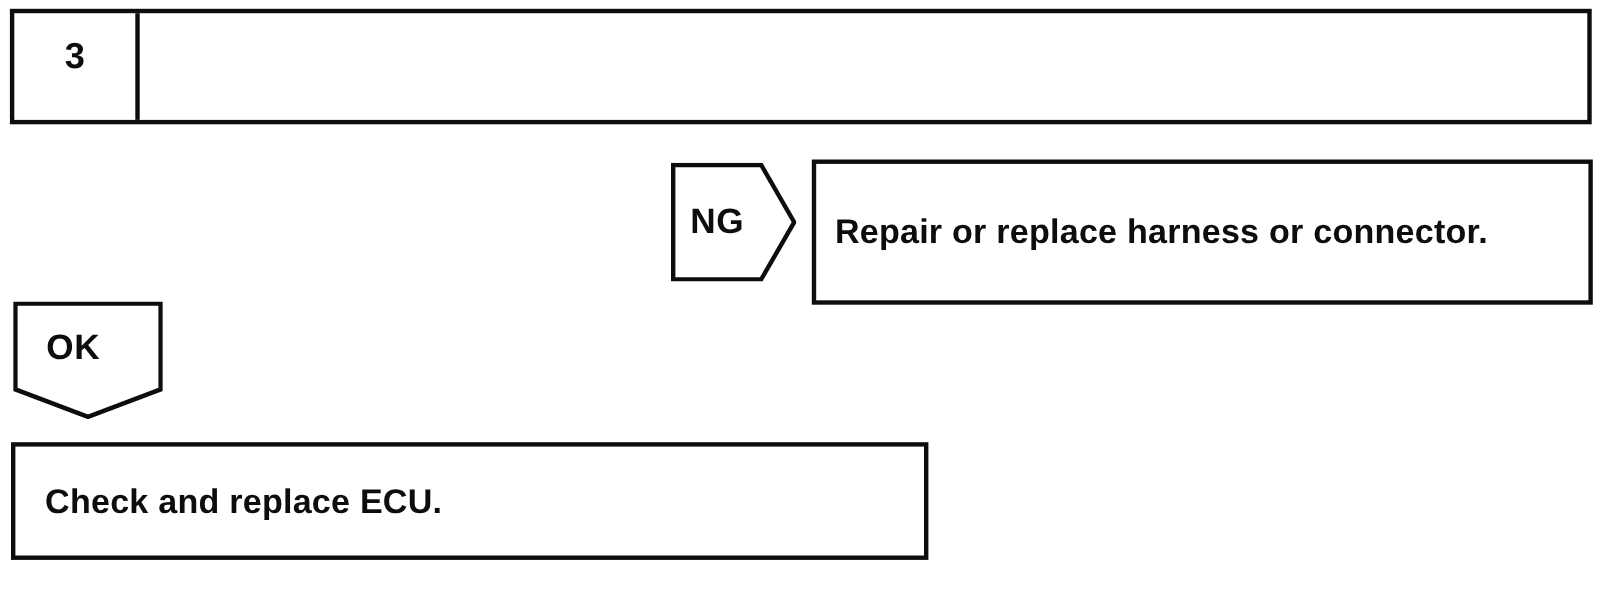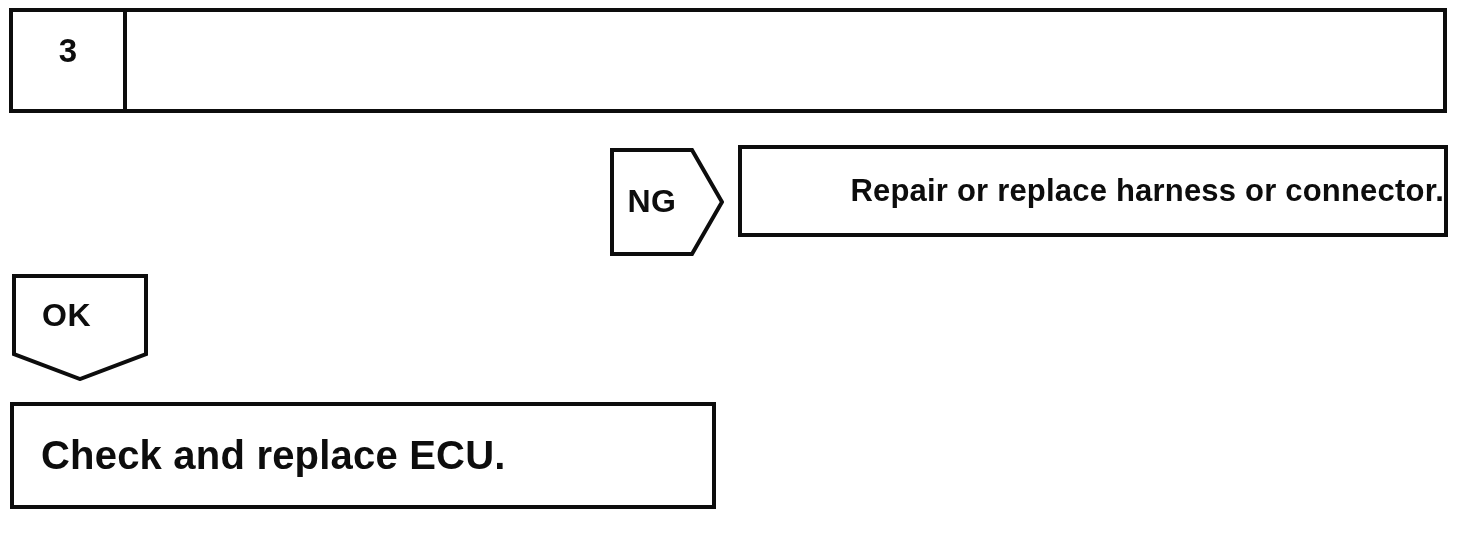--- a/index.html
+++ b/index.html
@@ -37,36 +37,35 @@
   .instr-cell {
     flex: 1;
     padding: 20px 14px 0 13px;
     font-size: 33px;
     letter-spacing: 0.2px;
     line-height: 1.1;
     white-space: nowrap;
   }
   .ng-action-box {
     left: 738px; top: 145px;
-    width: 710px; height: 92px;
+    width: 710px; height: 132px;
     display: flex;
     align-items: center;
     padding-left: 17px;
     font-size: 31px;
     letter-spacing: 0.2px;
     white-space: nowrap;
-    justify-content: flex-end;
   }
   .ok-action-box {
     left: 10px; top: 402px;
-    width: 706px; height: 107px;
+    width: 834px; height: 107px;
     display: flex;
     align-items: center;
     padding-left: 27px;
-    font-size: 40px;
+    font-size: 31px;
     letter-spacing: 0.2px;
     white-space: nowrap;
   }
   .shape { position: absolute; }
   .shape svg { display: block; }
   .shape polygon {
     fill: #ffffff;
     stroke: var(--line, #0d0d0d);
     stroke-width: 4px;
     stroke-linejoin: miter;

